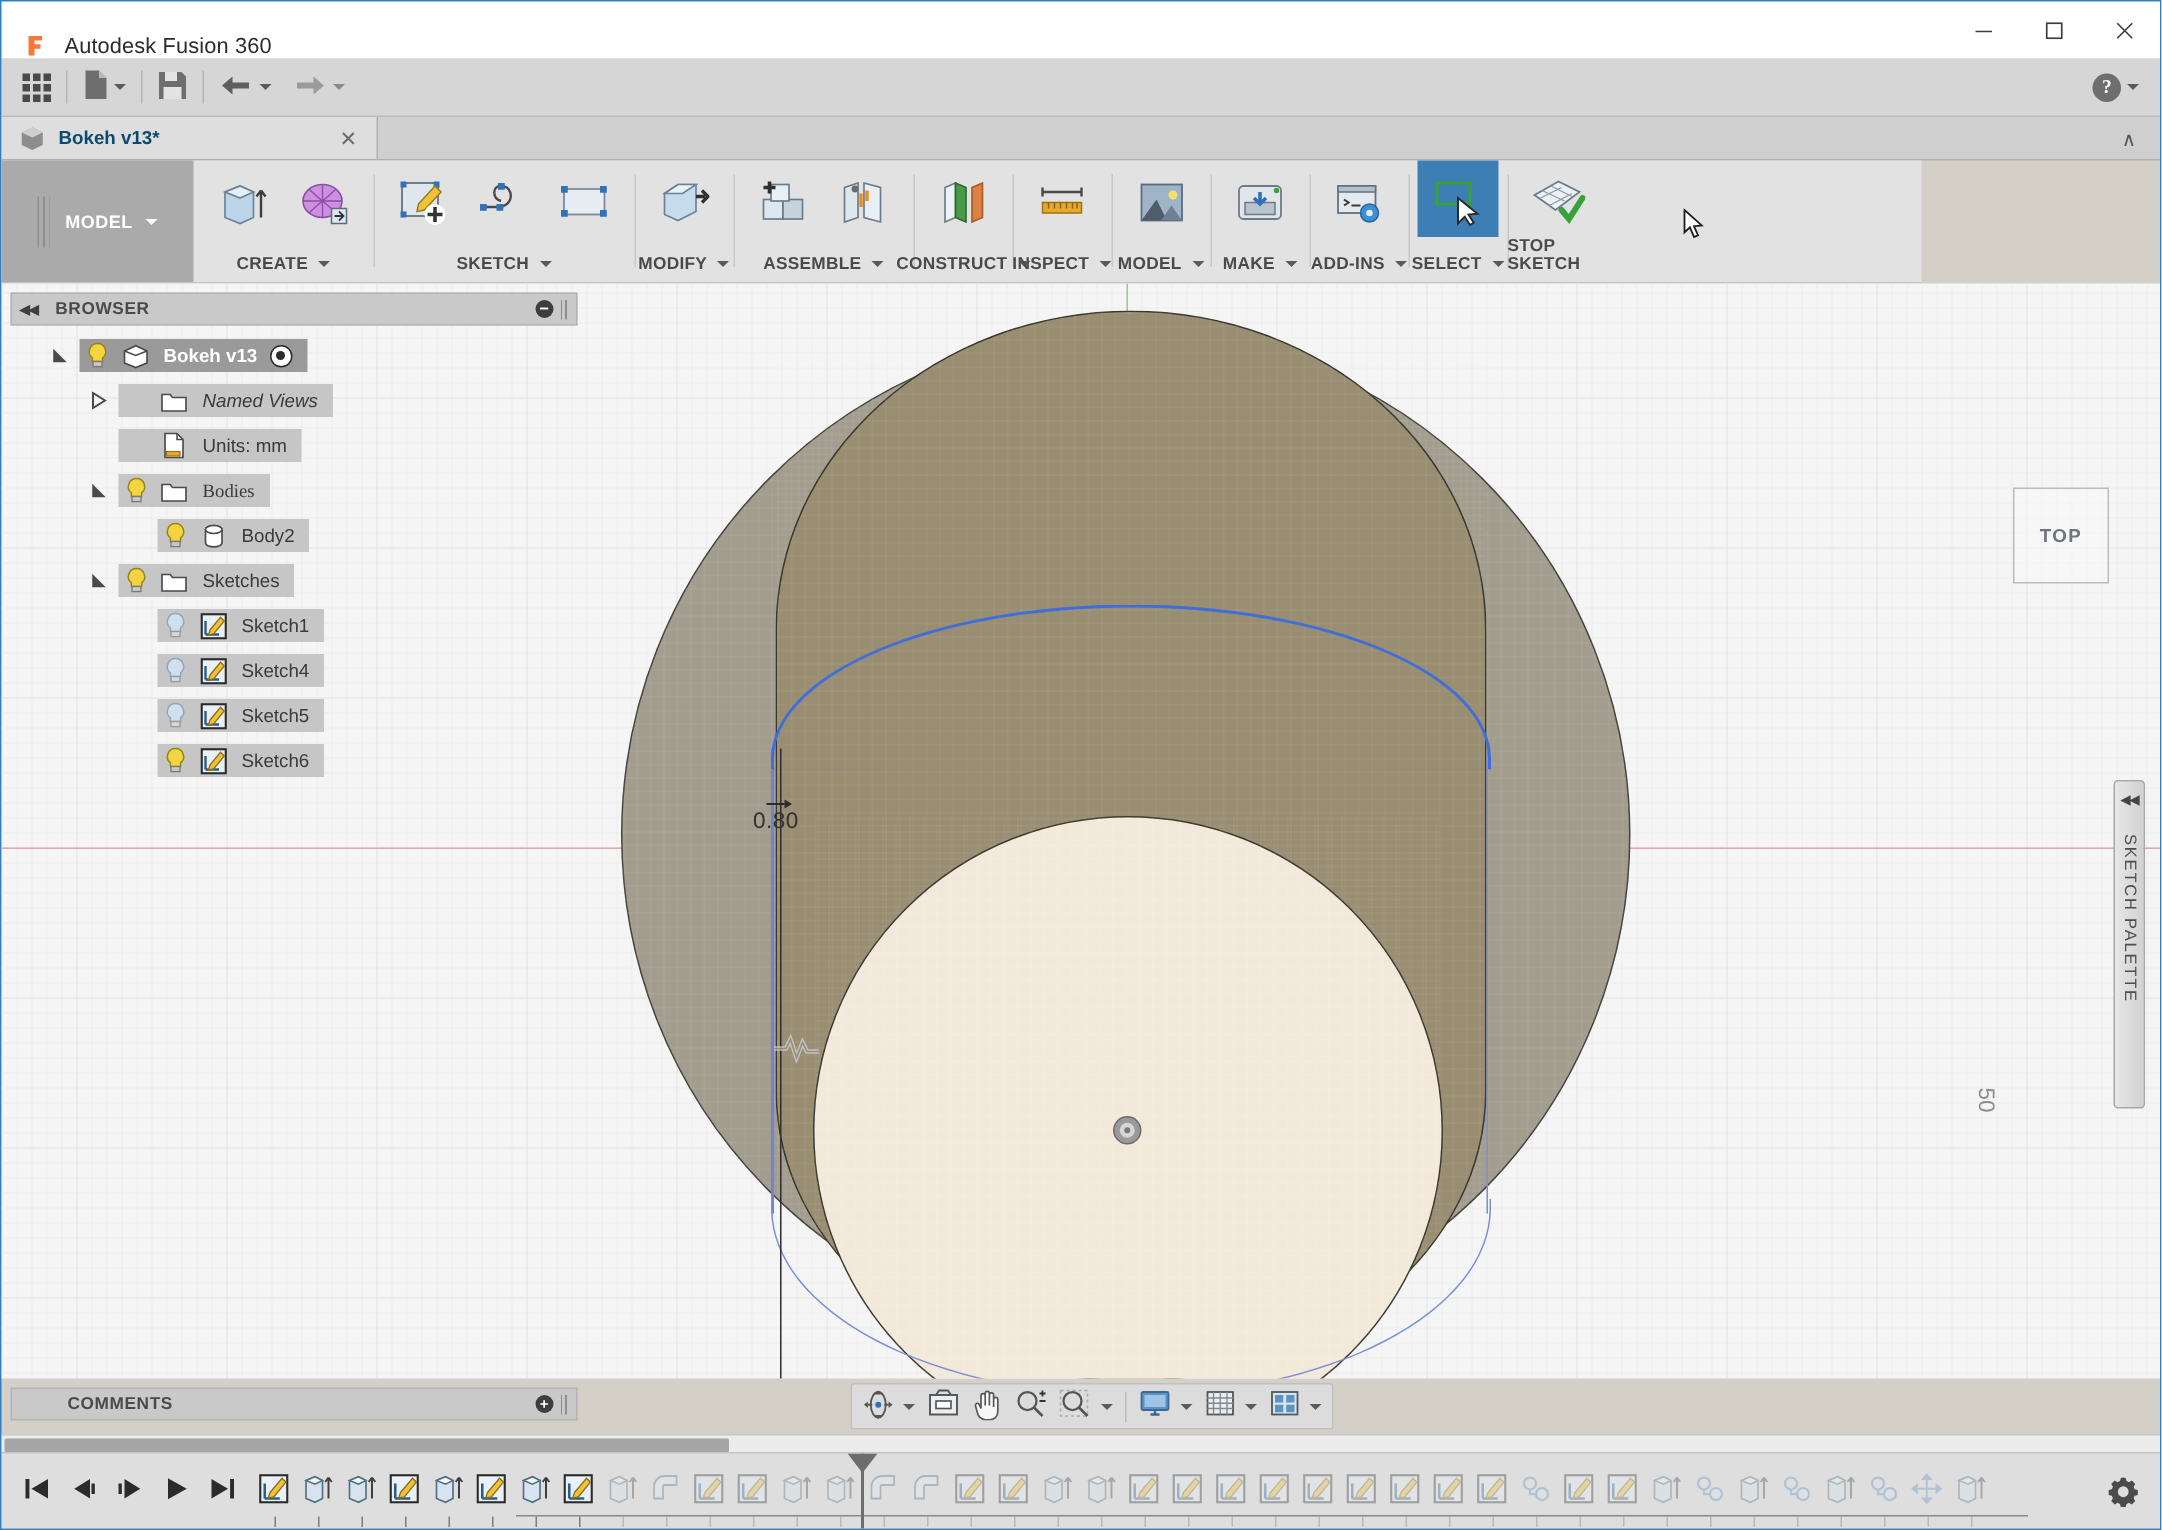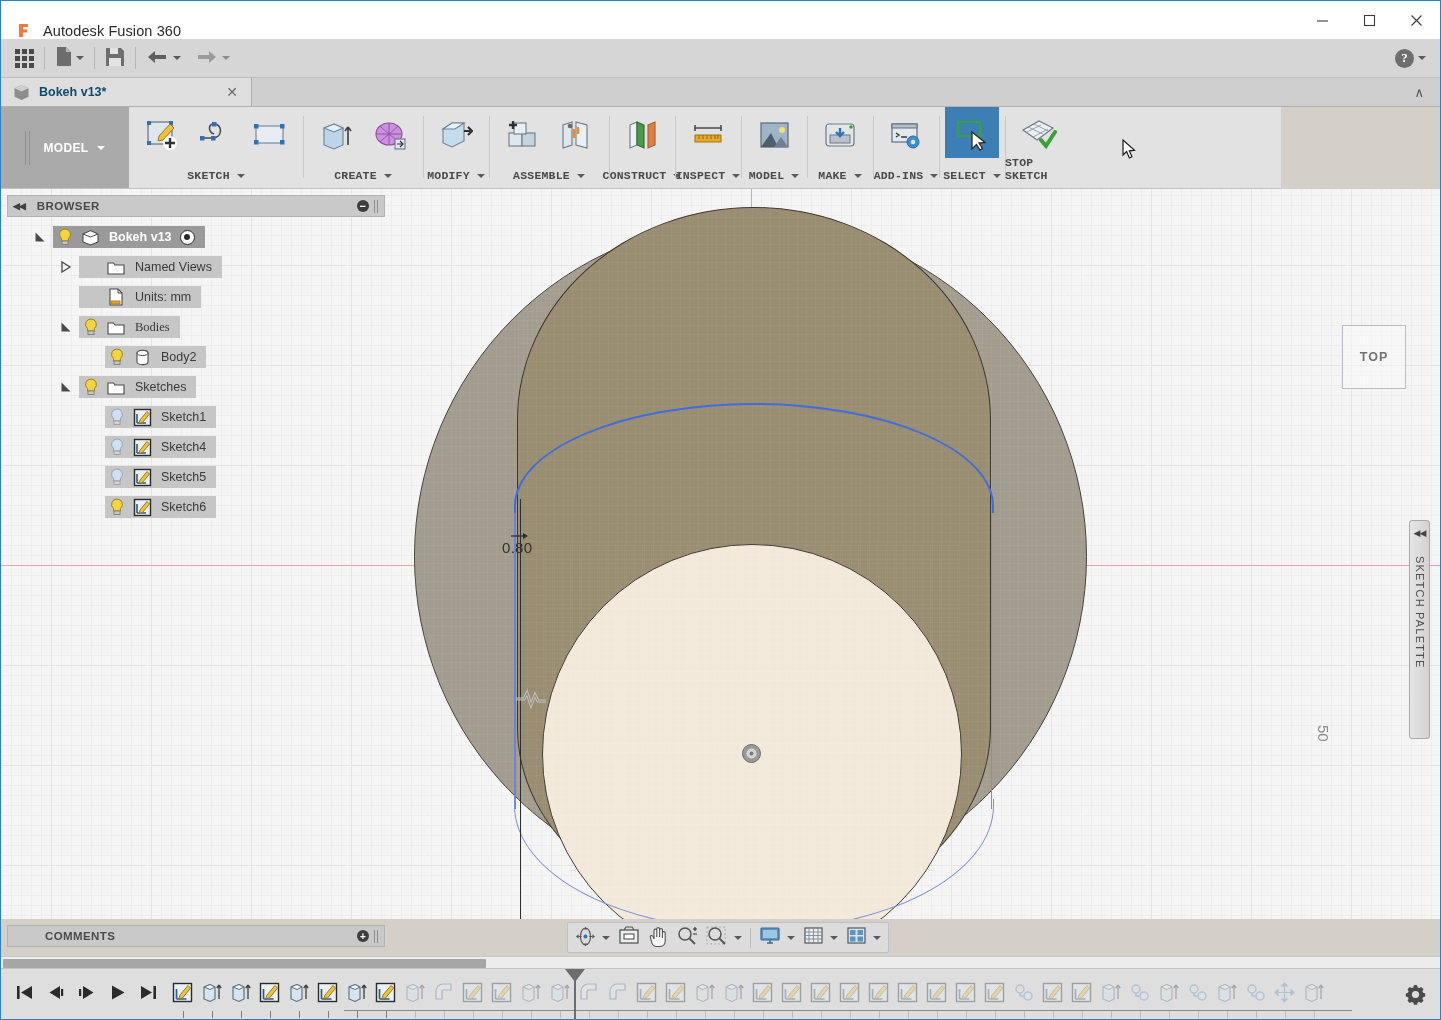--- a/index.html
+++ b/index.html
@@ -93,21 +93,21 @@
   }
   .rbtn {
     display:flex;flex-direction:column;align-items:center;justify-content:flex-start;
     padding:8px 7px 3px; min-width:46px; cursor:default;
   }
   .rbtn.active { background:#3d7fb5; }
   .ricon { width:40px;height:40px;display:flex;align-items:center;justify-content:center;}
   .rgroup-label {
     position:absolute;bottom:6px;left:0;width:100%;
     display:flex;align-items:center;justify-content:center;gap:3px;
-    font-size:11.5px;color:#4a4a4a;font-weight:bold;letter-spacing:.2px;font-family:Liberation Mono, monospace;
+    font-size:11.5px;color:#4a4a4a;font-weight:bold;letter-spacing:.2px;
   }
   .rgroup-inner { display:flex; padding-bottom:20px;}
 
   
   .canvas {
     position:absolute; left:0; top:188px; width:1439px; height:730px;
     background:#f5f5f5;
     background-image:
       linear-gradient(to right, #e4e4e4 1px, transparent 1px),
       linear-gradient(to bottom, #e4e4e4 1px, transparent 1px),
@@ -395,20 +395,48 @@
     <div class="ws-switch">
       <span class="ws-grip"></span>
       <span class="ws-label">MODEL</span>
       <span class="caret" style="border-top-color:#fff;"></span>
     </div>
 
     <div class="rgroup">
       <div class="rgroup-inner">
         <div class="rbtn">
           <span class="ricon">
+            <svg width="34" height="32" viewBox="0 0 34 32">
+              <path d="M5 9 L15 5 L24 9 L24 26 L15 30 L5 26 Z" fill="#bdd5e8" stroke="#6a8298" stroke-width="1.1"></path>
+              <path d="M5 9 L15 5 L24 9 L15 13 Z" fill="#e4eff7" stroke="#6a8298" stroke-width="1.1"></path>
+              <path d="M29 26 V8 M29 8 l-3 4 M29 8 l3 4" stroke="#3f3f3f" stroke-width="1.6" fill="none"></path>
+            </svg>
+          </span>
+        </div>
+        <div class="rbtn">
+          <span class="ricon">
+            <svg width="34" height="32" viewBox="0 0 34 32">
+              <ellipse cx="16" cy="15" rx="13" ry="11" fill="#cd8fe0" stroke="#8c4fa5" stroke-width="1.1"></ellipse>
+              <path d="M3 15 h26 M16 4 v22 M7 7 C13 13 19 17 25 23 M25 7 C19 13 13 17 7 23" stroke="#8c4fa5" stroke-width=".9" fill="none"></path>
+              <rect x="22" y="20" width="10" height="10" fill="#dfe7ee" stroke="#5c6b78" stroke-width="1"></rect>
+              <path d="M24 25 h5 M27 22 l3 3 l-3 3" stroke="#334" stroke-width="1.2" fill="none"></path>
+            </svg>
+          </span>
+        </div>
+      </div>
+      <div class="rgroup-label">
+        <span>CREATE</span>
+        <span class="caret"></span>
+      </div>
+    </div>
+
+    <div class="rgroup">
+      <div class="rgroup-inner">
+        <div class="rbtn">
+          <span class="ricon">
             <svg width="34" height="34" viewBox="0 0 34 34">
               <rect x="3" y="4" width="24" height="22" fill="#dfe7ee" stroke="#6a7b8a" stroke-width="1.3"></rect>
               <rect x="2" y="3" width="4" height="4" fill="#2f72b8"></rect>
                 <rect x="24" y="3" width="4" height="4" fill="#2f72b8"></rect>
               <rect x="2" y="23" width="4" height="4" fill="#2f72b8"></rect>
               <path d="M14 18 L25 6 l4 4 l-11 12 l-5 1 Z" fill="#f2c13c" stroke="#9a7c1c" stroke-width="1"></path>
               <circle cx="25" cy="25" r="7" fill="#fff"></circle>
               <path d="M25 20 v10 M20 25 h10" stroke="#333" stroke-width="2.4"></path>
             </svg>
           </span>
@@ -439,48 +467,20 @@
         <span>SKETCH</span>
         <span class="caret"></span>
       </div>
     </div>
 
     <div class="rgroup">
       <div class="rgroup-inner">
         <div class="rbtn">
           <span class="ricon">
             <svg width="34" height="32" viewBox="0 0 34 32">
-              <path d="M5 9 L15 5 L24 9 L24 26 L15 30 L5 26 Z" fill="#bdd5e8" stroke="#6a8298" stroke-width="1.1"></path>
-              <path d="M5 9 L15 5 L24 9 L15 13 Z" fill="#e4eff7" stroke="#6a8298" stroke-width="1.1"></path>
-              <path d="M29 26 V8 M29 8 l-3 4 M29 8 l3 4" stroke="#3f3f3f" stroke-width="1.6" fill="none"></path>
-            </svg>
-          </span>
-        </div>
-        <div class="rbtn">
-          <span class="ricon">
-            <svg width="34" height="32" viewBox="0 0 34 32">
-              <ellipse cx="16" cy="15" rx="13" ry="11" fill="#cd8fe0" stroke="#8c4fa5" stroke-width="1.1"></ellipse>
-              <path d="M3 15 h26 M16 4 v22 M7 7 C13 13 19 17 25 23 M25 7 C19 13 13 17 7 23" stroke="#8c4fa5" stroke-width=".9" fill="none"></path>
-              <rect x="22" y="20" width="10" height="10" fill="#dfe7ee" stroke="#5c6b78" stroke-width="1"></rect>
-              <path d="M24 25 h5 M27 22 l3 3 l-3 3" stroke="#334" stroke-width="1.2" fill="none"></path>
-            </svg>
-          </span>
-        </div>
-      </div>
-      <div class="rgroup-label">
-        <span>CREATE</span>
-        <span class="caret"></span>
-      </div>
-    </div>
-
-    <div class="rgroup">
-      <div class="rgroup-inner">
-        <div class="rbtn">
-          <span class="ricon">
-            <svg width="34" height="32" viewBox="0 0 34 32">
               <path d="M4 10 L13 4 L25 4 L25 22 L13 28 L4 24 Z" fill="#c6dbec" stroke="#6a8298" stroke-width="1.1"></path>
               <path d="M4 10 L13 4 L25 4 L16 10 Z" fill="#e8f2f9" stroke="#6a8298" stroke-width="1.1"></path>
               <path d="M25 12 h6 M29 8 l4 4 l-4 4" stroke="#2f2f2f" stroke-width="2.2" fill="none"></path>
             </svg>
           </span>
         </div>
       </div>
       <div class="rgroup-label">
         <span>MODIFY</span>
         <span class="caret"></span>
@@ -737,21 +737,21 @@
                 <path d="M2 5 L9.5 1.5 L17 5 L17 13 L9.5 16 L2 13 Z" fill="#ffffff" stroke="#4a4a4a" stroke-width="1.1"></path>
                 <path d="M2 5 L9.5 8 L17 5" fill="none" stroke="#4a4a4a" stroke-width="1"></path>
               </svg>
             </span>
             <span class="tlabel">Bokeh v13</span>
             <span class="radio-dot">
               <i></i>
             </span>
           </span>
         </div>
-        <div class="trow" style="padding-left: 46px;">
+        <div class="trow" style="padding-left: 46px; font-style: italic;">
           <span class="expander">
             <svg width="12" height="12" viewBox="0 0 12 12">
               <path d="M2 1 L2 11 L10 6 Z" fill="none" stroke="#4a4a4a" stroke-width="1.3"></path>
             </svg>
           </span>
           <span class="tw">
             <span class="bulb"></span>
             <span class="ticon">
               <svg width="18" height="15" viewBox="0 0 18 15">
                 <path d="M1 3 h5.5 l1.5 2 H17 v9 H1 Z" fill="#ffffff" stroke="#4a4a4a" stroke-width="1.1"></path>

